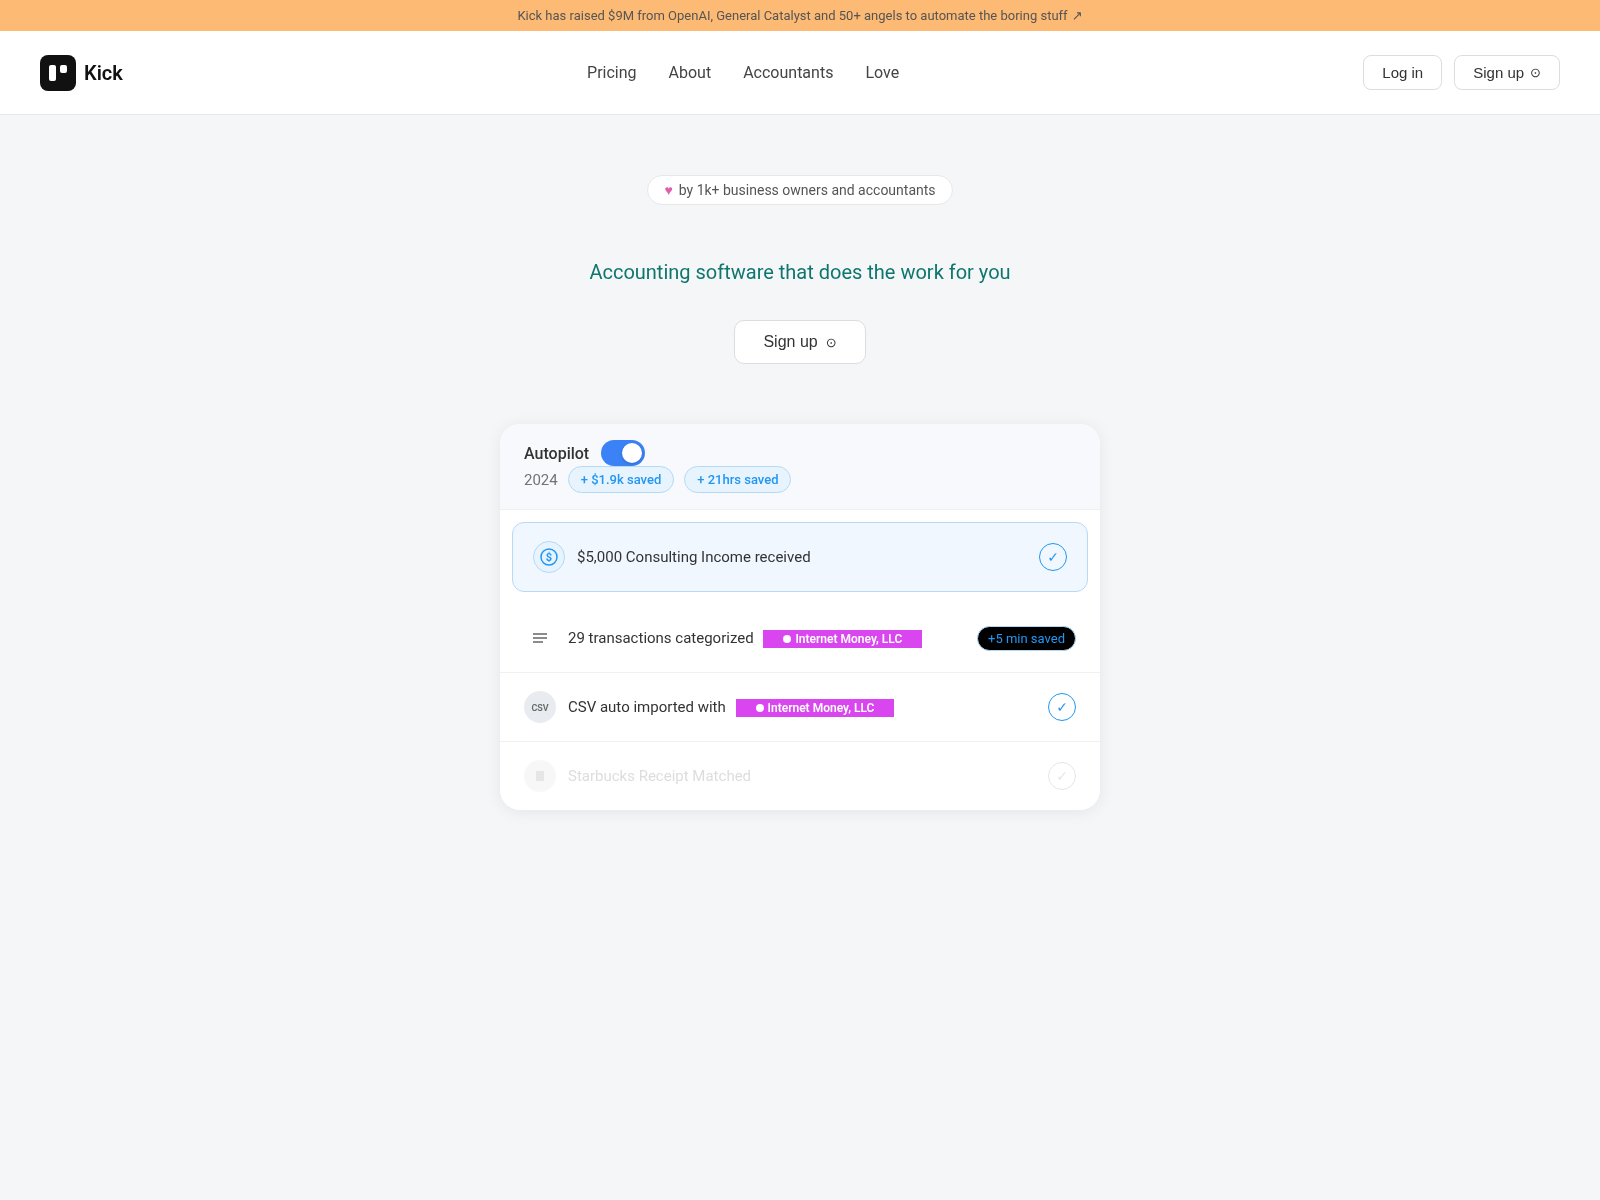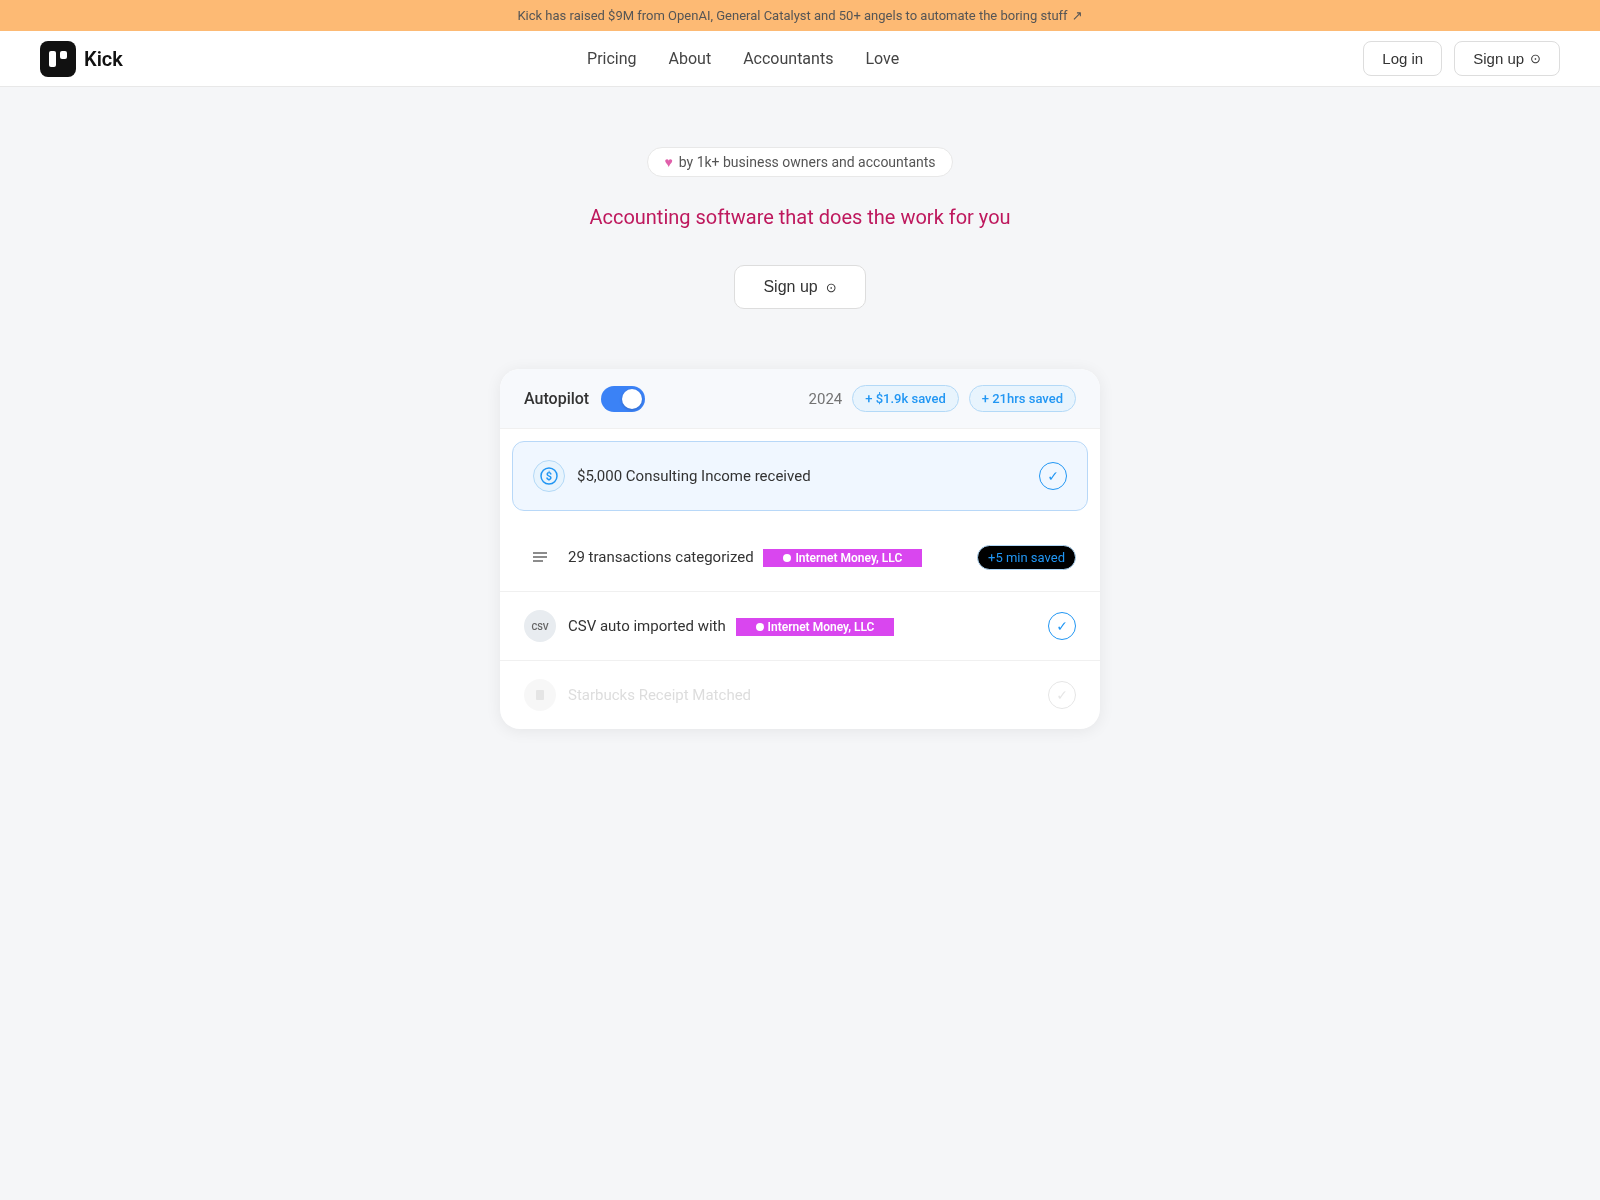--- a/index.html
+++ b/index.html
@@ -16,21 +16,21 @@
       align-items: center;
       justify-content: center;
       gap: 4px;
     }
 
     
     .header {
       background: #fff;
       border-bottom: 1px solid #e8e8e8;
       padding: 0 40px;
-      height: 56px;
+      height: 84px;
       display: flex;
       align-items: center;
       justify-content: space-between;
     }
     .logo {
       display: flex;
       align-items: center;
       gap: 8px;
       text-decoration: none;
       color: #111;
@@ -120,23 +120,24 @@
     .hero-title {
       font-size: 58px;
       font-weight: 700;
       color: #1a2332;
       text-align: center;
       margin-bottom: 18px;
       line-height: 1.1;
     }
     .hero-subtitle {
       font-size: 20px;
-      color: #be185d;
+      color: #0f766e;
       text-align: center;
       margin-bottom: 36px;
+      margin-top: 27px;
     }
     .btn-signup-hero {
       display: inline-flex;
       align-items: center;
       gap: 8px;
       padding: 12px 28px;
       border: 1px solid #ddd;
       border-radius: 10px;
       background: #fff;
       font-size: 16px;
@@ -152,25 +153,26 @@
       background: #fff;
       border-radius: 20px;
       padding: 0;
       overflow: hidden;
       box-shadow: 0 2px 16px rgba(0,0,0,0.07);
     }
 
     
     .autopilot-bar {
       display: flex;
-      align-items: center;
+      align-items: flex-start;
       justify-content: space-between;
       padding: 16px 24px;
       border-bottom: 1px solid #f0f0f0;
       background: #f7f9fc;
+      flex-direction: column;
     }
     .autopilot-left {
       display: flex;
       align-items: center;
       gap: 12px;
     }
     .autopilot-label {
       font-size: 16px;
       font-weight: 500;
       color: #333;

